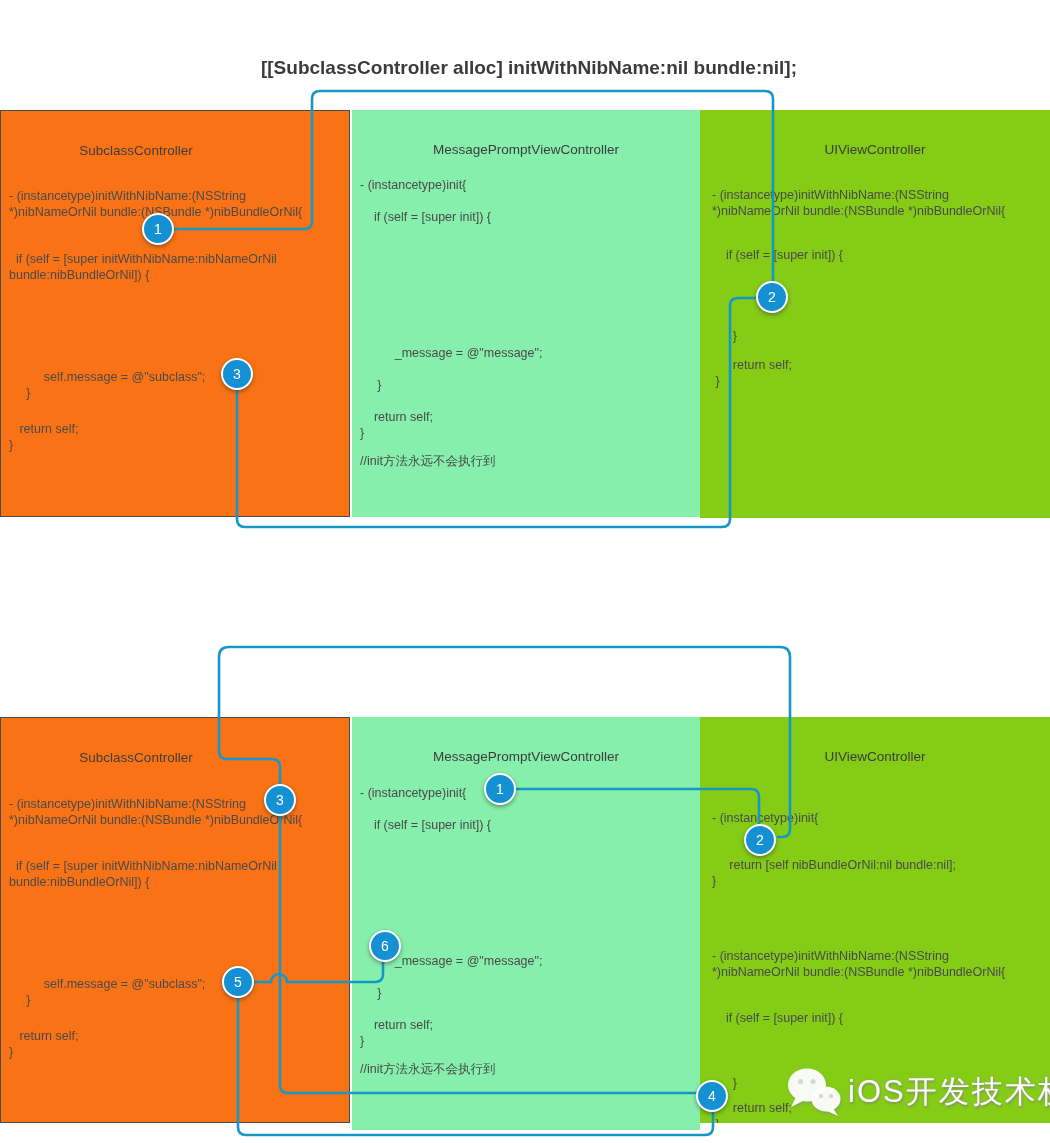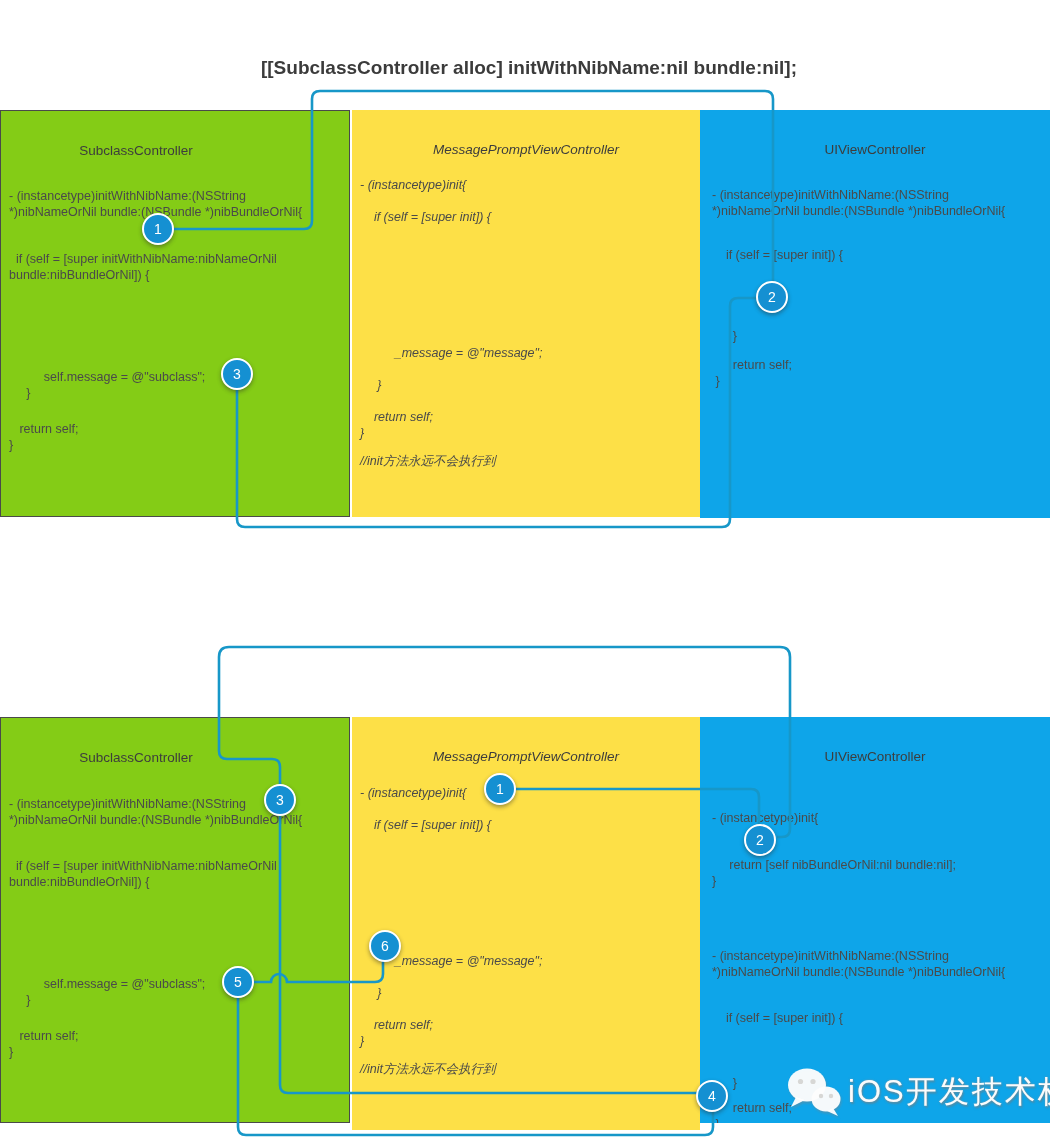--- a/index.html
+++ b/index.html
@@ -3,23 +3,23 @@
 <meta charset="utf-8">
 <style>
   html,body{margin:0;padding:0;background:#fff;}
   *{box-sizing:border-box;}
   .canvas{position:relative;width:1050px;height:1143px;background:#ffffff;overflow:hidden;
           font-family:"Liberation Sans",sans-serif;}
   .call-title{position:absolute;font-weight:bold;font-size:19px;color:#3b3b3b;white-space:nowrap;}
   #title1{left:0;top:57px;width:1050px;text-align:center;padding-left:8px;}
   #title2{left:233px;top:668px;}
   .col{position:absolute;overflow:hidden;}
-  .col-white{background:#84cc16;border:1px solid #4a4a4a;}
-  .col-light{background:#fde047;font-style:italic;}
-  .col-dark{background:#0ea5e9;}
+  .col-white{background:#f97316;border:1px solid #4a4a4a;}
+  .col-light{background:#86efac;}
+  .col-dark{background:#84cc16;}
   #c1a{left:0;top:110px;width:350px;height:407px;}
   #c1b{left:352px;top:110px;width:348px;height:407px;}
   #c1c{left:700px;top:110px;width:350px;height:408px;}
   #c2a{left:0;top:717px;width:350px;height:406px;}
   #c2b{left:352px;top:717px;width:348px;height:413px;}
   #c2c{left:700px;top:717px;width:350px;height:406px;}
   .col-header{position:absolute;top:32px;left:0;width:100%;text-align:center;
               font-size:13.5px;color:#3d3d3d;}
   .hdr-narrow{width:270px;}
   pre.code{position:absolute;left:8px;margin:0;font-family:"Liberation Sans",sans-serif;

